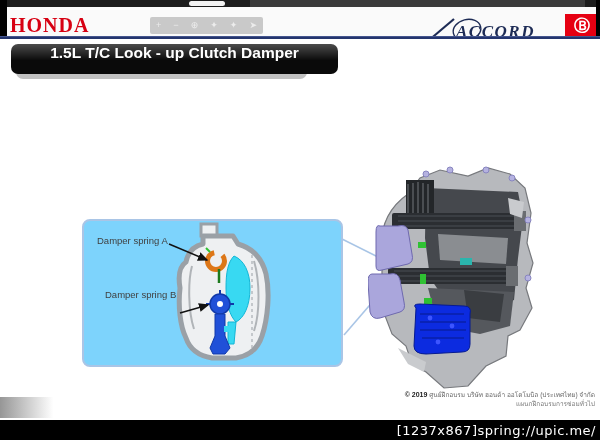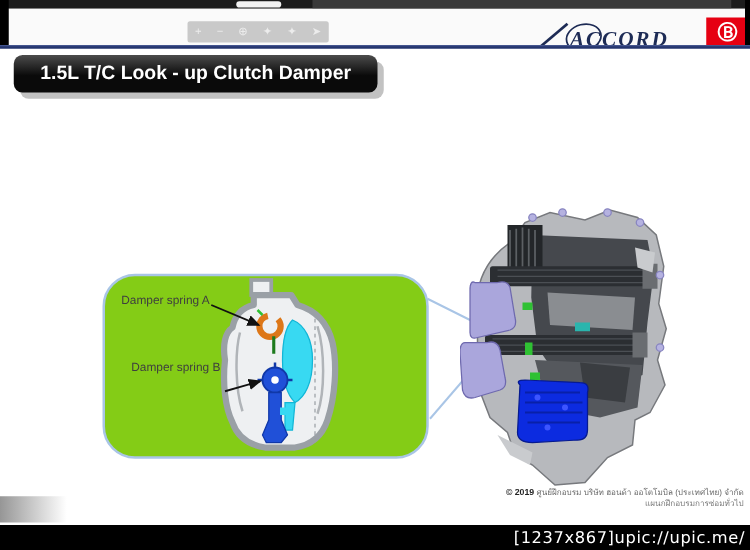--- a/index.html
+++ b/index.html
@@ -27,28 +27,28 @@
   .accord-logo{position:absolute;left:425px;top:9px;}
   .badge{position:absolute;left:565px;top:7px;width:31px;height:30px;background:#e60012;}
   .badge-glyph{position:absolute;left:9px;top:2px;color:#fff;font-size:16px;font-weight:bold;}
   .badge-dash{position:absolute;left:3px;bottom:3px;width:9px;height:2px;background:#fff;}
   .blue-line{position:absolute;left:0;top:36px;width:600px;height:3px;background:#24356e;
              border-top:1px solid #44558e;}
   
   .slide{position:absolute;left:0;top:39px;width:600px;height:381px;background:#fff;
          border-bottom:2px solid #e9e9e9;}
   .title-shadow{position:absolute;left:16px;top:10px;width:291px;height:30px;background:#c2c2c2;border-radius:7px;}
-  .title-box{position:absolute;left:11px;top:5px;width:291px;height:30px;border-radius:7px;
+  .title-box{position:absolute;left:11px;top:5px;width:327px;height:30px;border-radius:7px;
              background:linear-gradient(180deg,#4c4c4c 0%,#0a0a0a 55%);
-             display:flex;align-items:center;justify-content:center;}
+             display:flex;justify-content:center;}
   .title-text{color:#fff;font-weight:bold;font-size:15.5px;white-space:nowrap;}
   .body-text{position:absolute;left:14px;top:55px;font-size:15px;color:#1c1c1c;white-space:nowrap;}
   
-  .callout{position:absolute;left:82px;top:180px;width:257px;height:144px;background:#84cc16;
-           border:2px solid #a9c5e6;border-radius:26px;}
+  .callout{position:absolute;left:82px;top:180px;width:257px;height:144px;background:#7dd3fc;
+           border:2px solid #a9c5e6;border-radius:8px;}
   .callout svg{position:absolute;left:0;top:0;}
   .co-label{position:absolute;font-size:9.5px;color:#3f3f3f;white-space:nowrap;}
   .co-label-a{left:13px;top:14px;}
   .co-label-b{left:21px;top:68px;}
   .wedge{position:absolute;left:338px;top:194px;}
   .trans{position:absolute;left:368px;top:119px;}
   
   .footer{position:absolute;right:5px;top:351px;text-align:right;line-height:9px;}
   .footer-line1{font-size:6.5px;color:#666;}
   .footer-line1 b{color:#222;font-size:7px;}
@@ -60,20 +60,24 @@
 <body>
 
 <div class="screen">
 
   <div class="top-bar">
     <div class="top-bar-seg"></div>
     <div class="top-handle"></div>
   </div>
 
   <div class="header">
+    <div class="honda">
+      <div class="honda-word">HONDA</div>
+      <div class="honda-tag">The Power of Dreams</div>
+    </div>
 
     <div class="toolbar">
       <span class="tool-icon">+</span>
       <span class="tool-icon">−</span>
       <span class="tool-icon">⊕</span>
       <span class="tool-icon">✦</span>
       <span class="tool-icon">✦</span>
       <span class="tool-icon">➤</span>
     </div>
 
@@ -200,16 +204,16 @@
     <div class="footer">
       <div class="footer-line1">
         <b>© 2019</b>
         <span>ศูนย์ฝึกอบรม บริษัท ฮอนด้า ออโตโมบิล (ประเทศไทย) จำกัด</span>
       </div>
       <div class="footer-line2">แผนกฝึกอบรมการซ่อมทั่วไป</div>
     </div>
   </div>
 
   <div class="bottom-bar">
-    <span class="bottom-caption">[1237x867]upic://upic.me/</span>
+    <span class="bottom-caption">[1237x867]spring://upic.me/</span>
   </div>
 
 </div>
 
 </body></html>

